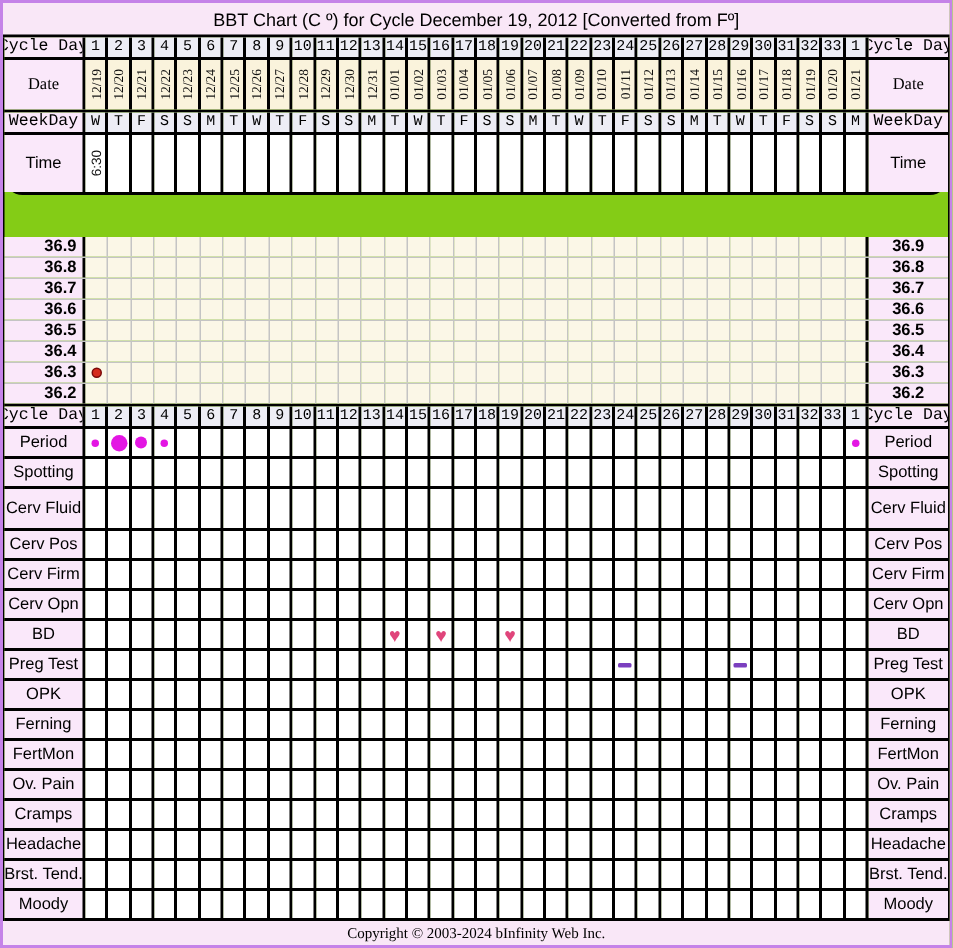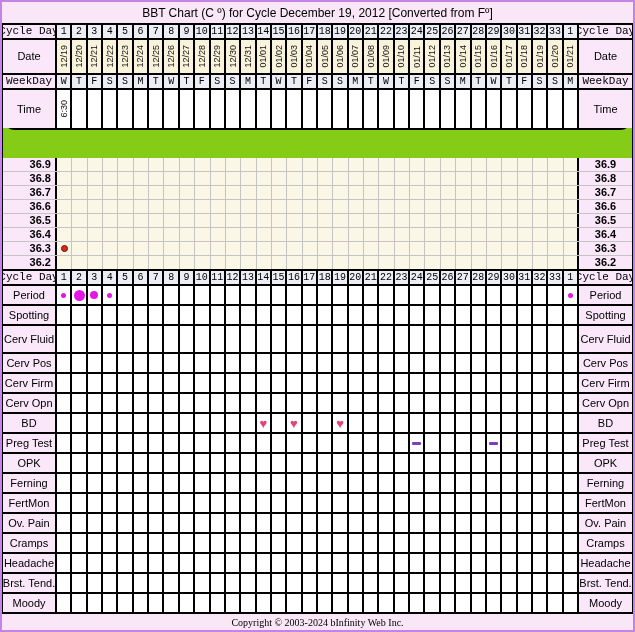--- a/index.html
+++ b/index.html
@@ -18,21 +18,21 @@
     font-size:12px;background:#F9E7F7;
     border-bottom:2px solid #000;
   }
   #rows{display:flex;flex-direction:column;border-left:1px solid #000;border-right:1px solid #000;}
   .row{
     display:grid;
     grid-template-columns:54px repeat(34,1fr) 53px;
     border-bottom:2px solid #000;
     flex:0 0 auto;
   }
-  .h15{height:15px;font-family:Liberation Mono, monospace;} .h35{height:35px;} .h40{height:40px;border-radius:12px;} .h20{height:20px;} .h46{height:28px;}
+  .h15{height:15px;font-family:Liberation Mono, monospace;} .h35{height:35px;font-family:Liberation Serif, serif;} .h40{height:40px;border-radius:12px;} .h20{height:20px;} .h46{height:28px;}
   .lab{
     background:#FAE8FA;
     display:flex;align-items:center;justify-content:center;
     font-size:11px;line-height:1;white-space:nowrap;overflow:hidden;
   }
   .lab.l{border-right:2px solid #000;}
   .c{
     position:relative;
     display:flex;align-items:center;justify-content:center;
     border-right:2px solid #000;

